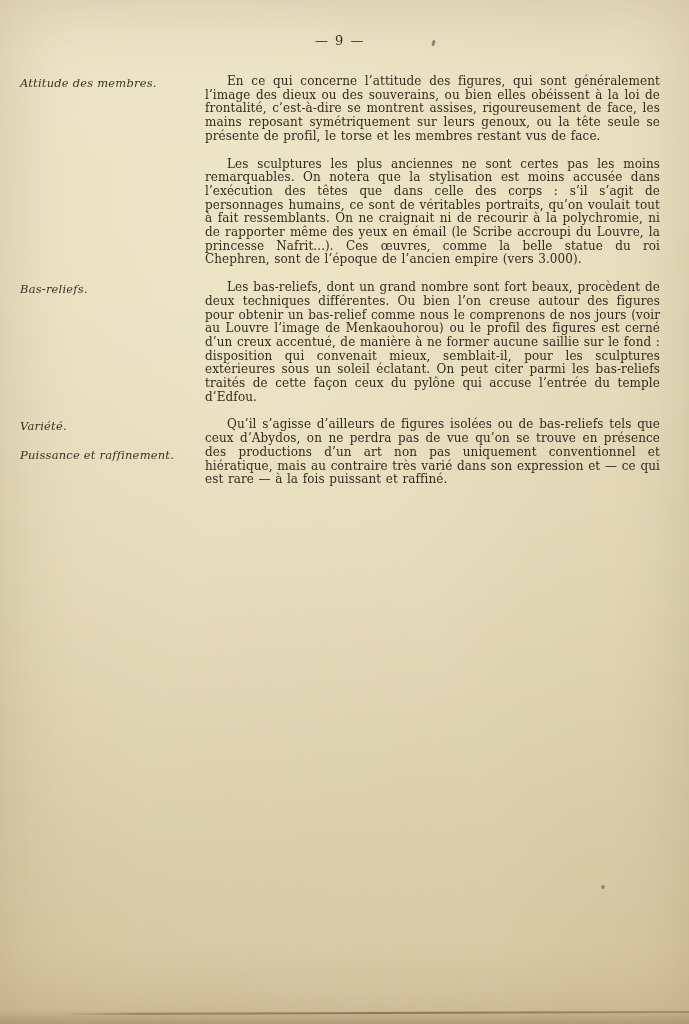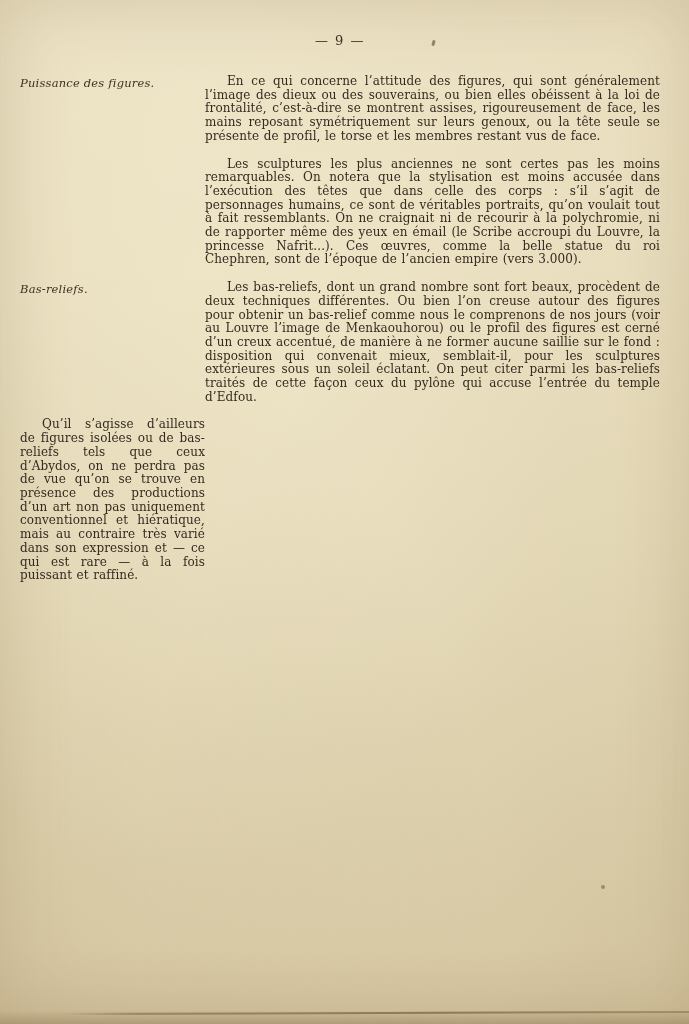--- a/index.html
+++ b/index.html
@@ -109,35 +109,39 @@
 </style>
 </head>
 <body>
 
 <div class="page">
   <div class="content">
     <div class="page-number">— 9 —</div>
     <main>
         <div class="section-row">
           <div class="margin-col">
-            <div class="margin-label">Puissance des figures.</div>
+            <div class="margin-label">Attitude des membres.</div>
           </div>
           <p class="body-paragraph"><span>En ce qui concerne l’attitude des figures, qui sont généralement l’image des dieux ou des souverains, ou bien elles obéissent à la loi de </span><span class="it">frontalité</span><span>, c’est-à-dire se montrent assises, rigoureusement de face, les mains reposant symétriquement sur leurs genoux, ou la tête seule se présente de profil, le torse et les membres restant vus de face.</span></p>
         </div>
         <div class="section-row">
           <div class="margin-col"></div>
           <p class="body-paragraph"><span>Les sculptures les plus anciennes ne sont certes pas les moins remarquables. On notera que la stylisation est moins accusée dans l’exécution des têtes que dans celle des corps : s’il s’agit de personnages humains, ce sont de véritables portraits, qu’on voulait tout à fait ressemblants. On ne craignait ni de recourir à la polychromie, ni de rapporter même des yeux en émail (le </span><span class="it">Scribe accroupi</span><span> du Louvre, la princesse Nafrit...). Ces œuvres, comme la belle statue du roi Chephren, sont de l’époque de l’ancien empire (vers 3.000).</span></p>
         </div>
         <div class="section-row">
           <div class="margin-col">
             <div class="margin-label">Bas-reliefs.</div>
           </div>
           <p class="body-paragraph"><span>Les bas-reliefs, dont un grand nombre sont fort beaux, procèdent de deux techniques différentes. Ou bien l’on creuse autour des figures pour obtenir un bas-relief comme nous le comprenons de nos jours (voir au Louvre l’image de </span><span class="it">Menkaouhorou</span><span>) ou le profil des figures est cerné d’un creux accentué, de manière à ne former aucune saillie sur le fond : disposition qui convenait mieux, semblait-il, pour les sculptures extérieures sous un soleil éclatant. On peut citer parmi les bas-reliefs traités de cette façon ceux du pylône qui accuse l’entrée du temple d’Edfou.</span></p>
         </div>
         <div class="section-row">
+          <div class="margin-col">
+            <div class="margin-label">Variété.</div>
+            <div class="margin-label">Puissance et raffinement.</div>
+          </div>
           <p class="body-paragraph"><span>Qu’il s’agisse d’ailleurs de figures isolées ou de bas-reliefs tels que ceux d’Abydos, on ne perdra pas de vue qu’on se trouve en présence des productions d’un art non pas uniquement conventionnel et hiératique, mais au contraire très varié dans son expression et — ce qui est rare — à la fois puissant et raffiné.</span></p>
         </div>
       </main>
   </div>
 
   <div class="mark-top"></div>
   <div class="mark-right"></div>
   <div class="bottom-edge"></div>
   <div class="bottom-shade"></div>
 </div>

